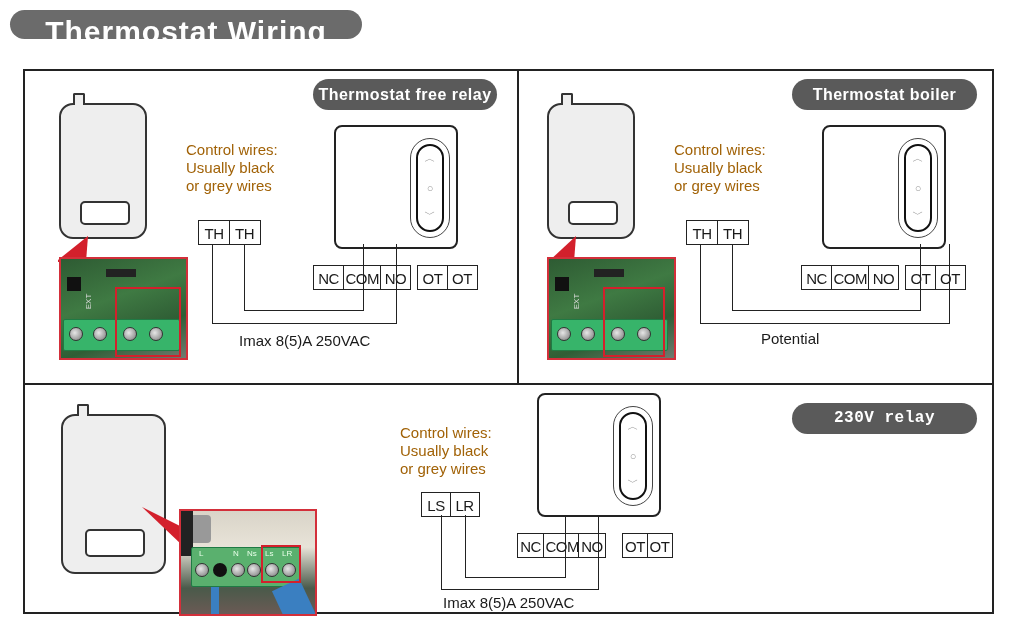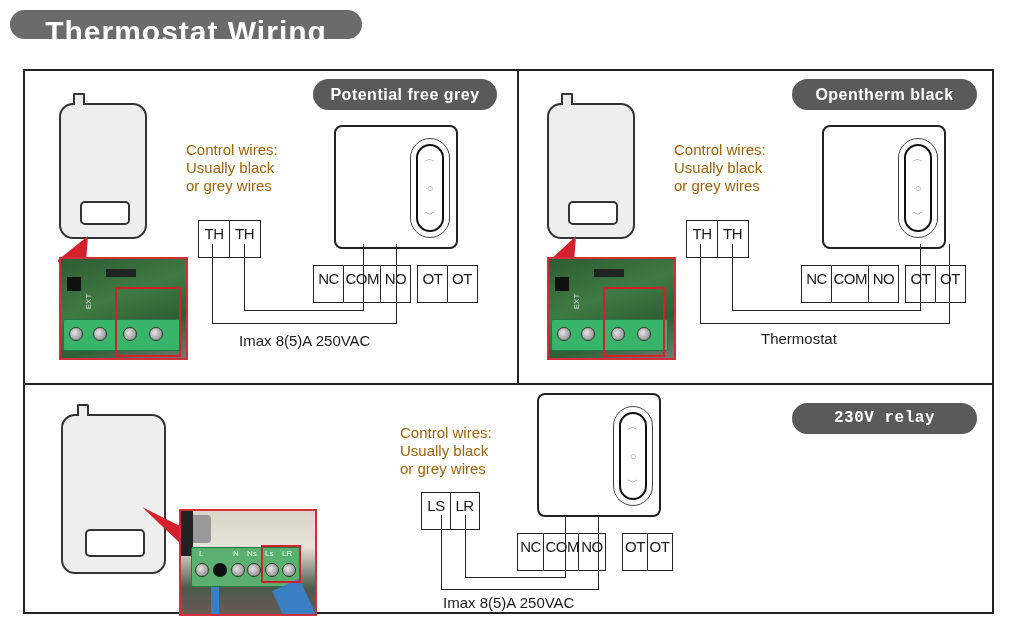--- a/index.html
+++ b/index.html
@@ -16,37 +16,37 @@
   .pcb { background:linear-gradient(160deg,#2e5b33 0%,#3f7a43 40%,#2f5e35 70%,#6f7a70 100%); }
   .terminal { position:absolute; background:#37b46a; border:1px solid #1f7a44; border-radius:2px; }
   .screw { position:absolute; width:14px; height:14px; border-radius:50%; background:radial-gradient(circle at 40% 40%,#e6e6e6,#777); border:1px solid #333; box-sizing:border-box; }
   .hl-box { position:absolute; border:2px solid #d3202c; box-sizing:border-box; }
   .ctrl-text { position:absolute; font-size:15px; line-height:18px; color:#a16207; white-space:pre; }
   .thermo { position:absolute; border:2px solid #222; border-radius:8px; background:#fff; box-sizing:border-box; }
   .thermo .outer { position:absolute; border:1.5px solid #444; border-radius:22px; box-sizing:border-box; }
   .thermo .inner { position:absolute; border:2.5px solid #111; border-radius:16px; box-sizing:border-box; }
   .thermo .glyph { position:absolute; font-size:11px; color:#999; width:16px; text-align:center; }
   .termgroup { position:absolute; display:flex; }
-  .tbox { border:1.5px solid #222; height:38px; line-height:25px; font-size:15px; text-align:center; box-sizing:border-box; background:#fff; margin-left:-1.5px; padding:0 2px; letter-spacing:-0.5px; }
+  .tbox { border:1.5px solid #222; height:25px; line-height:25px; font-size:15px; text-align:center; box-sizing:border-box; background:#fff; margin-left:-1.5px; padding:0 2px; letter-spacing:-0.5px; }
   .tbox:first-child { margin-left:0; }
   .wire { position:absolute; border:1.5px solid #222; box-sizing:border-box; }
   .caption { position:absolute; font-size:15px; color:#1a1a1a; white-space:nowrap; }
   .pointer { position:absolute; width:0; height:0; }
 </style>
 </head>
 <body>
 
 <div class="title-pill">Thermostat Wiring</div>
 
 <div class="frame"></div>
 <div class="divider-h"></div>
 <div class="divider-v"></div>
 
 <div>
-  <div class="pill" style="left:313px; top:79px; width:184px;">Potential free grey</div>
+  <div class="pill" style="left:313px; top:79px; width:184px;">Thermostat free relay</div>
 
   <div class="boiler" style="left:59px; top:103px; width:88px; height:136px;">
     <div class="knob"></div>
     <div class="window" style="left:19px; top:96px; width:50px; height:24px;"></div>
   </div>
   <svg class="pointer" style="left:58px; top:234px; width:40px; height:30px; position:absolute;">
     <polygon points="30,2 10,28 0,28 0,26" fill="#d3202c"></polygon>
     <polygon points="30,2 2,28 28,28" fill="#d3202c"></polygon>
   </svg>
   <div class="photo pcb" style="left:59px; top:257px; width:129px; height:103px;">
@@ -85,21 +85,21 @@
   <div class="termgroup" style="left:417px; top:265px;">
     <div class="tbox" style="width:31px;">OT</div>
     <div class="tbox" style="width:31px;">OT</div>
   </div>
   <div class="wire" style="left:244px; top:244px; width:120px; height:67px; border-top:none; border-right-width:1.5px;"></div>
   <div class="wire" style="left:212px; top:244px; width:185px; height:80px; border-top:none;"></div>
   <div class="caption" style="left:239px; top:332px;">Imax 8(5)A  250VAC</div>
 </div>
 
 <div>
-  <div class="pill" style="left:792px; top:79px; width:185px;">Opentherm black</div>
+  <div class="pill" style="left:792px; top:79px; width:185px;">Thermostat boiler</div>
 
   <div class="boiler" style="left:547px; top:103px; width:88px; height:136px;">
     <div class="knob"></div>
     <div class="window" style="left:19px; top:96px; width:50px; height:24px;"></div>
   </div>
   <svg style="left:546px; top:234px; width:40px; height:30px; position:absolute;">
     <polygon points="30,2 2,28 28,28" fill="#d3202c"></polygon>
   </svg>
   <div class="photo pcb" style="left:547px; top:257px; width:129px; height:103px;">
     <div style="position:absolute; left:45px; top:10px; width:30px; height:8px; background:#222;"></div>
@@ -133,21 +133,21 @@
     <div class="tbox" style="width:31px;">NC</div>
     <div class="tbox" style="width:39px;">COM</div>
     <div class="tbox" style="width:31px;">NO</div>
   </div>
   <div class="termgroup" style="left:905px; top:265px;">
     <div class="tbox" style="width:31px;">OT</div>
     <div class="tbox" style="width:31px;">OT</div>
   </div>
   <div class="wire" style="left:732px; top:244px; width:189px; height:67px; border-top:none;"></div>
   <div class="wire" style="left:700px; top:244px; width:250px; height:80px; border-top:none;"></div>
-  <div class="caption" style="left:761px; top:330px;">Thermostat</div>
+  <div class="caption" style="left:761px; top:330px;">Potential</div>
 </div>
 
 <div>
   <div class="pill" style="left:792px; top:403px; width:185px;font-family:Liberation Mono, monospace;">230V relay</div>
 
   <div class="boiler" style="left:61px; top:414px; width:105px; height:160px;">
     <div class="knob" style="left:14px;"></div>
     <div class="window" style="left:22px; top:113px; width:60px; height:28px;"></div>
   </div>
   <svg style="left:140px; top:505px; width:45px; height:45px; position:absolute;">

